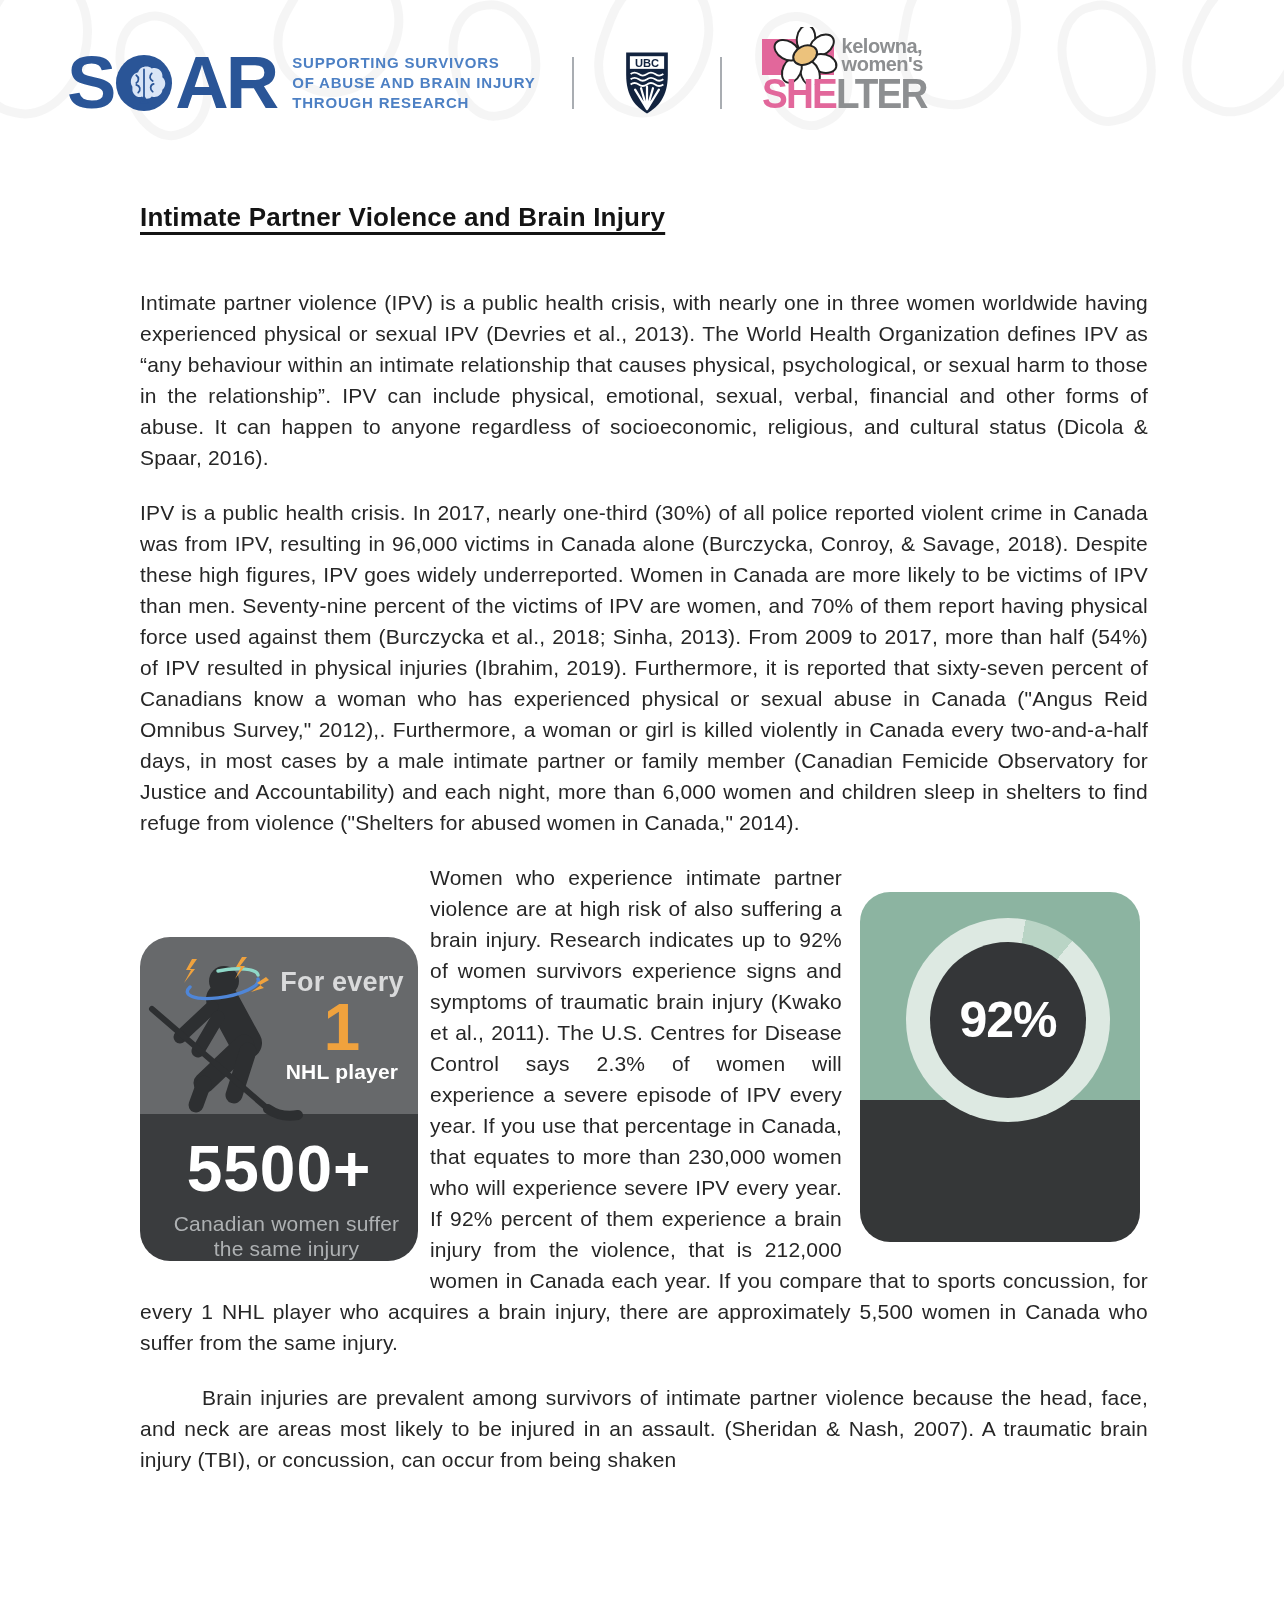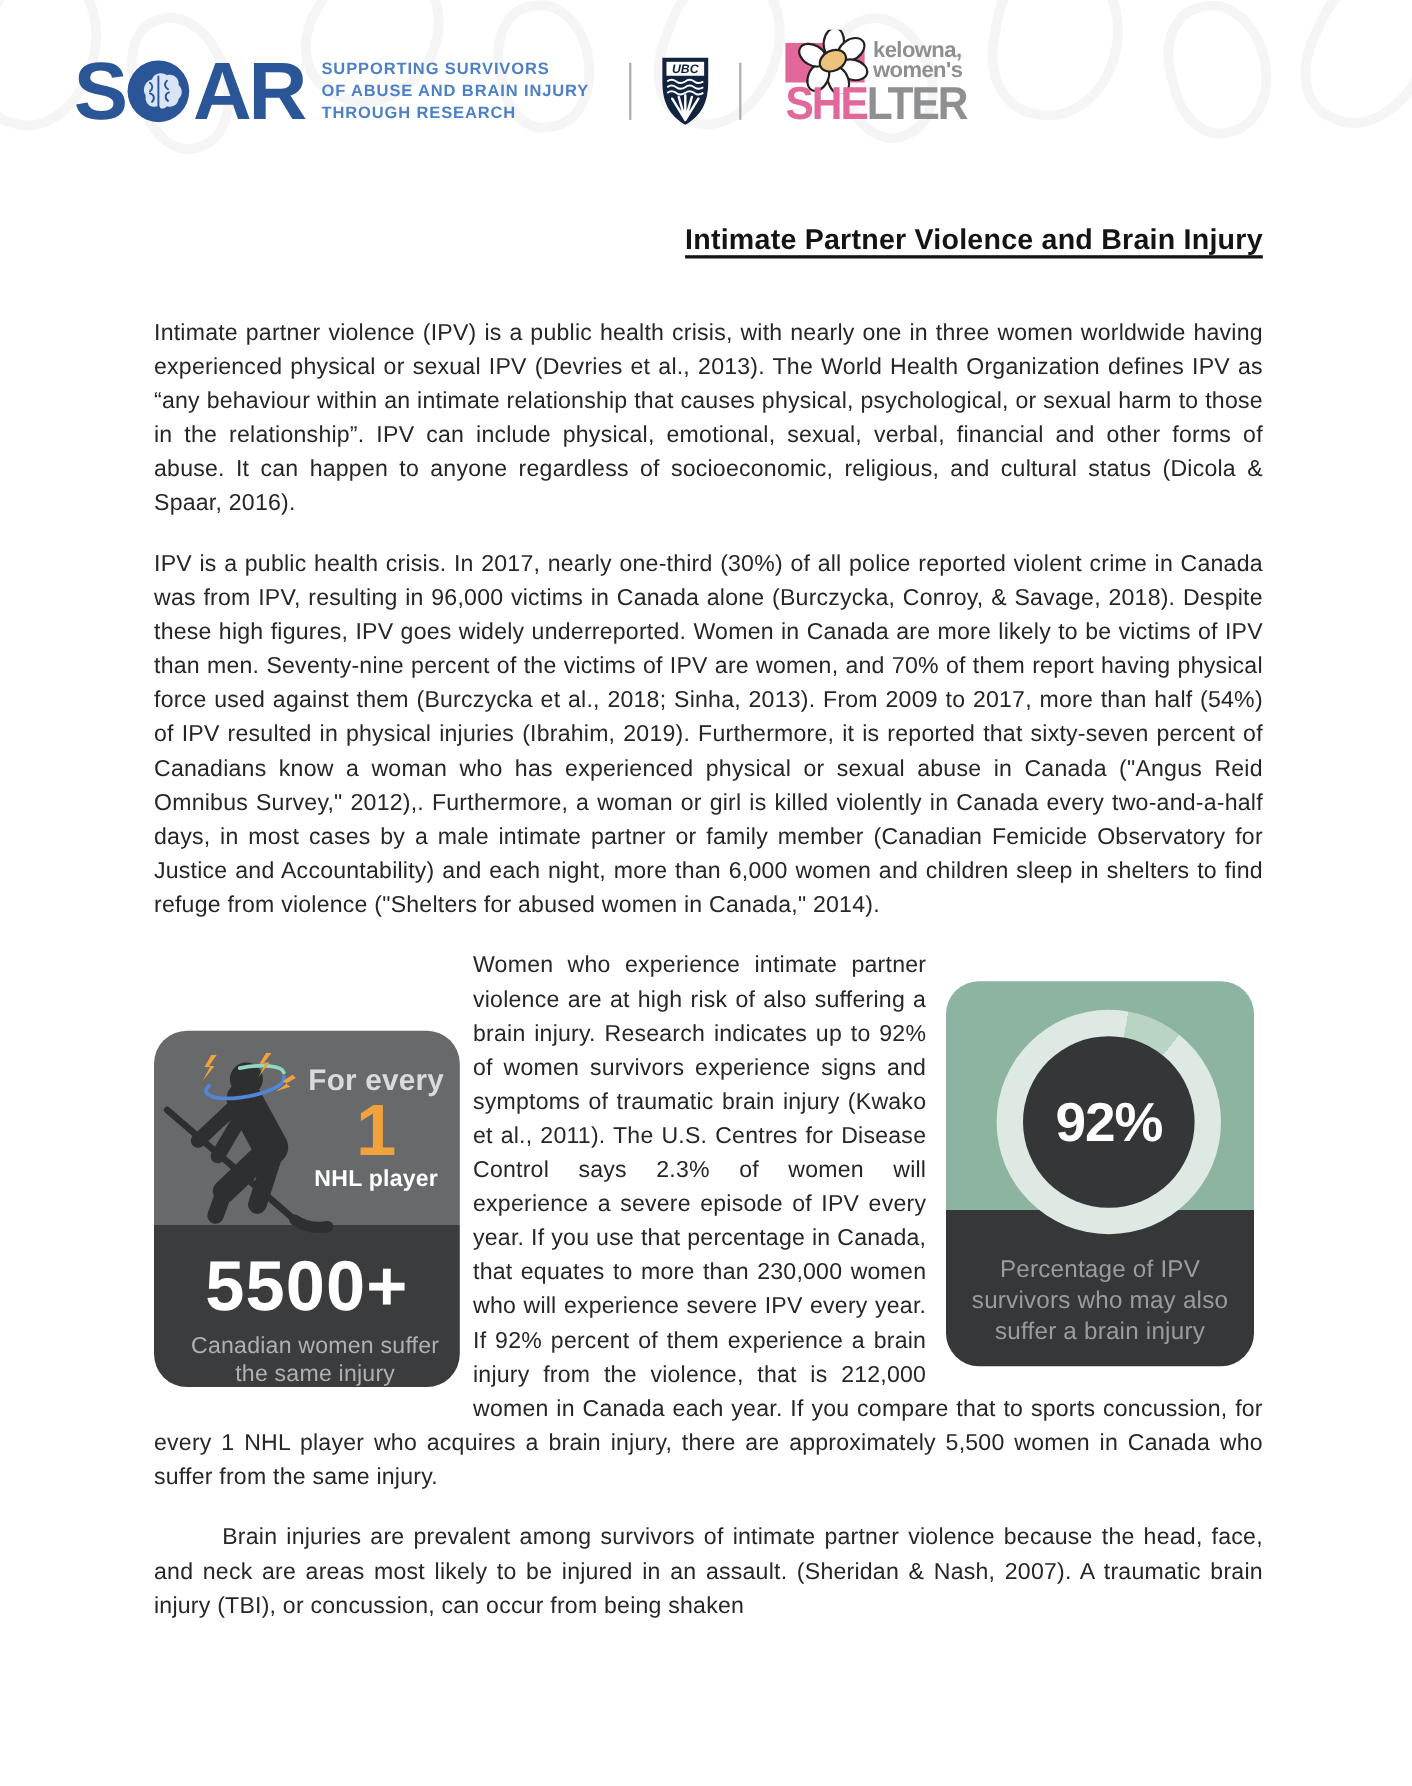--- a/index.html
+++ b/index.html
@@ -30,42 +30,41 @@
   .vdiv { width:2px; height:52px; background:#a9adb2; flex:none; }
 
   .soar { display:flex; align-items:center; }
   .soar-word { display:flex; align-items:center; color:#2a5597; font-weight:800;
                font-size:74px; letter-spacing:-3px; line-height:1; }
   .brain-o { display:inline-flex; width:58px; height:58px; margin:0 2px; flex:none; }
   .soar-tagline { margin-left:16px; color:#4d80c4; font-weight:700; font-size:15px;
                   letter-spacing:.8px; line-height:20px; }
   .soar { margin-right:36px; }
 
-  .ubc { display:flex; align-items:center; margin:0 26px;font-style:italic; }
+  .ubc { display:flex; align-items:center; margin:0 50px; }
   .ubc-crest { width:46px; height:64px; flex:none; }
   .ubc-name { margin-left:20px; color:#1b2b45; font-weight:700; font-size:17px;
               letter-spacing:2.2px; line-height:25px; }
 
   .kws { position:relative; width:205px; height:96px; margin-left:40px; flex:none; }
   .kws-pinkbox { position:absolute; left:0; top:4px; width:72px; height:36px; background:#e2679b; }
   .kws-daisy { position:absolute; left:6px; top:-8px; width:76px; height:58px; }
   .kws-city { position:absolute; left:80px; top:2px; color:#8d8f91; font-weight:700;
               font-size:20px; line-height:18px; letter-spacing:-.5px; }
   .kws-shelter-word { position:absolute; left:0; top:38px; font-weight:800; font-size:42px;
                       letter-spacing:-2px; line-height:1; transform:scaleX(.92); transform-origin:left; }
   .kws-shelter-word .pink { color:#e2679b; }
   .kws-shelter-word .gray { color:#8d8f91; }
 
   
   .content { position:relative; z-index:1; padding:62px 136px 0 140px; }
   .doc-title {
     font-size:26px; font-weight:800; color:#141414; margin:0 0 54px 0;
     text-decoration:underline; text-decoration-thickness:3px; text-underline-offset:6px;
     letter-spacing:.2px;
-    text-align:right;
   }
   .para { font-size:21px; line-height:31px; text-align:justify; margin:0 0 24px 0; letter-spacing:.2px; }
   .para.indent { text-indent:62px; }
 
   
   .igfx { display:block; position:relative; overflow:hidden; border-radius:30px; text-align:center; }
 
   .igfx-left {
     float:left; width:278px; height:324px; margin:75px 12px 12px 0;
     background:linear-gradient(180deg,#67696b 0 177px,#3a3c3e 177px 100%);
@@ -179,25 +178,20 @@
     <p class="para">Intimate partner violence (IPV) is a public health crisis, with nearly one in three women worldwide having experienced physical or sexual IPV (Devries et al., 2013). The World Health Organization defines IPV as “any behaviour within an intimate relationship that causes physical, psychological, or sexual harm to those in the relationship”. IPV can include physical, emotional, sexual, verbal, financial and other forms of abuse. It can happen to anyone regardless of socioeconomic, religious, and cultural status (Dicola &amp; Spaar, 2016).</p>
 
     <p class="para">IPV is a public health crisis. In 2017, nearly one-third (30%) of all police reported violent crime in Canada was from IPV, resulting in 96,000 victims in Canada alone (Burczycka, Conroy, &amp; Savage, 2018).  Despite these high figures, IPV goes widely underreported. Women in Canada are more likely to be victims of IPV than men. Seventy-nine percent of the victims of IPV are women, and 70% of them report having physical force used against them (Burczycka et al., 2018; Sinha, 2013). From 2009 to 2017, more than half (54%) of IPV resulted in physical injuries (Ibrahim, 2019). Furthermore, it is reported that sixty-seven percent of Canadians know a woman who has experienced physical or sexual abuse in Canada ("Angus Reid Omnibus Survey," 2012),. Furthermore, a woman or girl is killed violently in Canada every two-and-a-half days, in most cases by a male intimate partner or family member (Canadian Femicide Observatory for Justice and Accountability) and each night, more than 6,000 women and children sleep in shelters to find refuge from violence ("Shelters for abused women in Canada," 2014).</p>
 
     <p class="para">
       <span class="igfx igfx-right">
         <span class="donut">
           <span class="donut-hole">
             <span class="donut-pct">92%</span>
           </span>
-        </span>
-        <span class="ipv-caption">
-          <span>Percentage of IPV</span>
-          <span>survivors who may also</span>
-          <span>suffer a brain injury</span>
         </span>
       </span>
 
       <span class="igfx igfx-left">
         <svg class="player-svg" viewBox="0 0 165 165">
           <g stroke="#2d2f31" fill="none" stroke-linecap="round">
             <line x1="78" y1="42" x2="102" y2="86" stroke-width="32"></line>
             <line x1="68" y1="50" x2="36" y2="80" stroke-width="13"></line>
             <line x1="74" y1="60" x2="54" y2="94" stroke-width="13"></line>
             <line x1="100" y1="88" x2="60" y2="126" stroke-width="21"></line>

